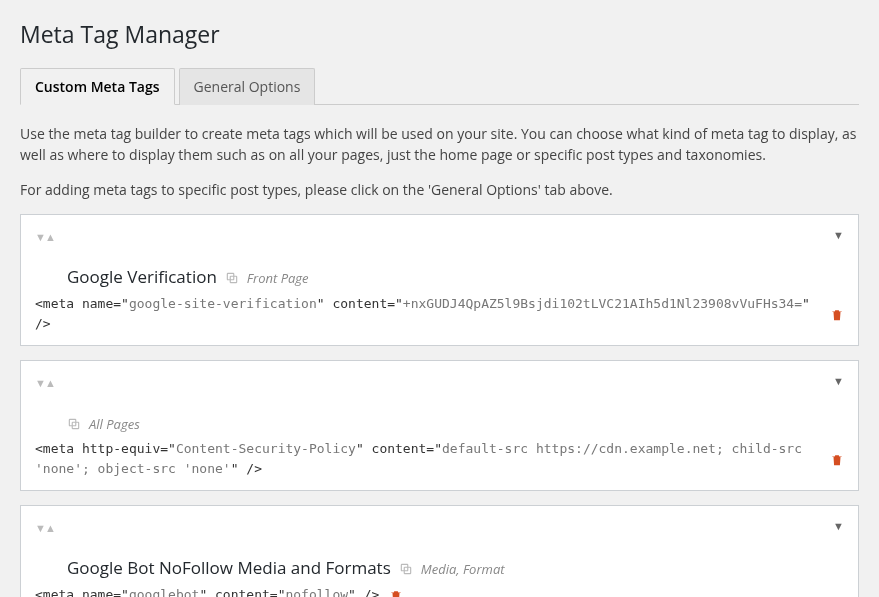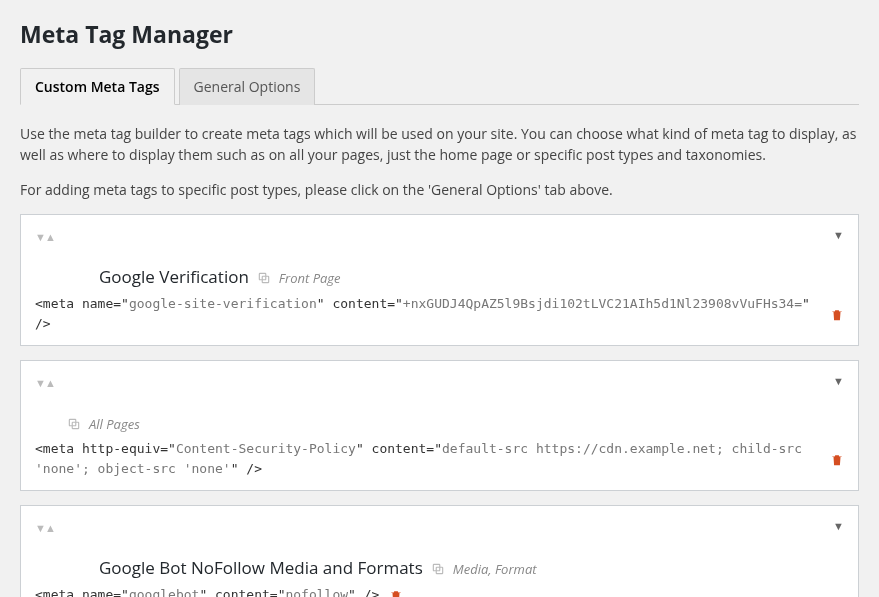--- a/index.html
+++ b/index.html
@@ -5,21 +5,21 @@
   * { box-sizing: border-box; margin: 0; padding: 0; }
   body {
     font-family: -apple-system, "Open Sans", "Segoe UI", Arial, sans-serif;
     background: #f1f1f1;
     color: #444;
     font-size: 13px;
     padding: 10px 20px 30px 20px;
   }
   h1 {
     font-size: 23px;
-    font-weight: 700;
+    font-weight: 400;
     color: #23282d;
     margin: 8px 0 18px 0;
   }
   .tabs {
     display: flex;
     border-bottom: 1px solid #ccc;
     margin-bottom: 18px;
   }
   .tab {
     padding: 8px 14px;
@@ -66,21 +66,20 @@
     font-size: 11px;
     letter-spacing: -1px;
     cursor: move;
     padding-top: 4px;
     align-self: flex-start;
   }
   .card-title {
     font-size: 17px;
     color: #23282d;
     font-weight: 400;
-    margin-left: 32px;
   }
   .copy-icon {
     color: #bbb;
     font-size: 14px;
     cursor: pointer;
   }
   .scope {
     font-style: italic;
     color: #888;
     font-size: 13px;

